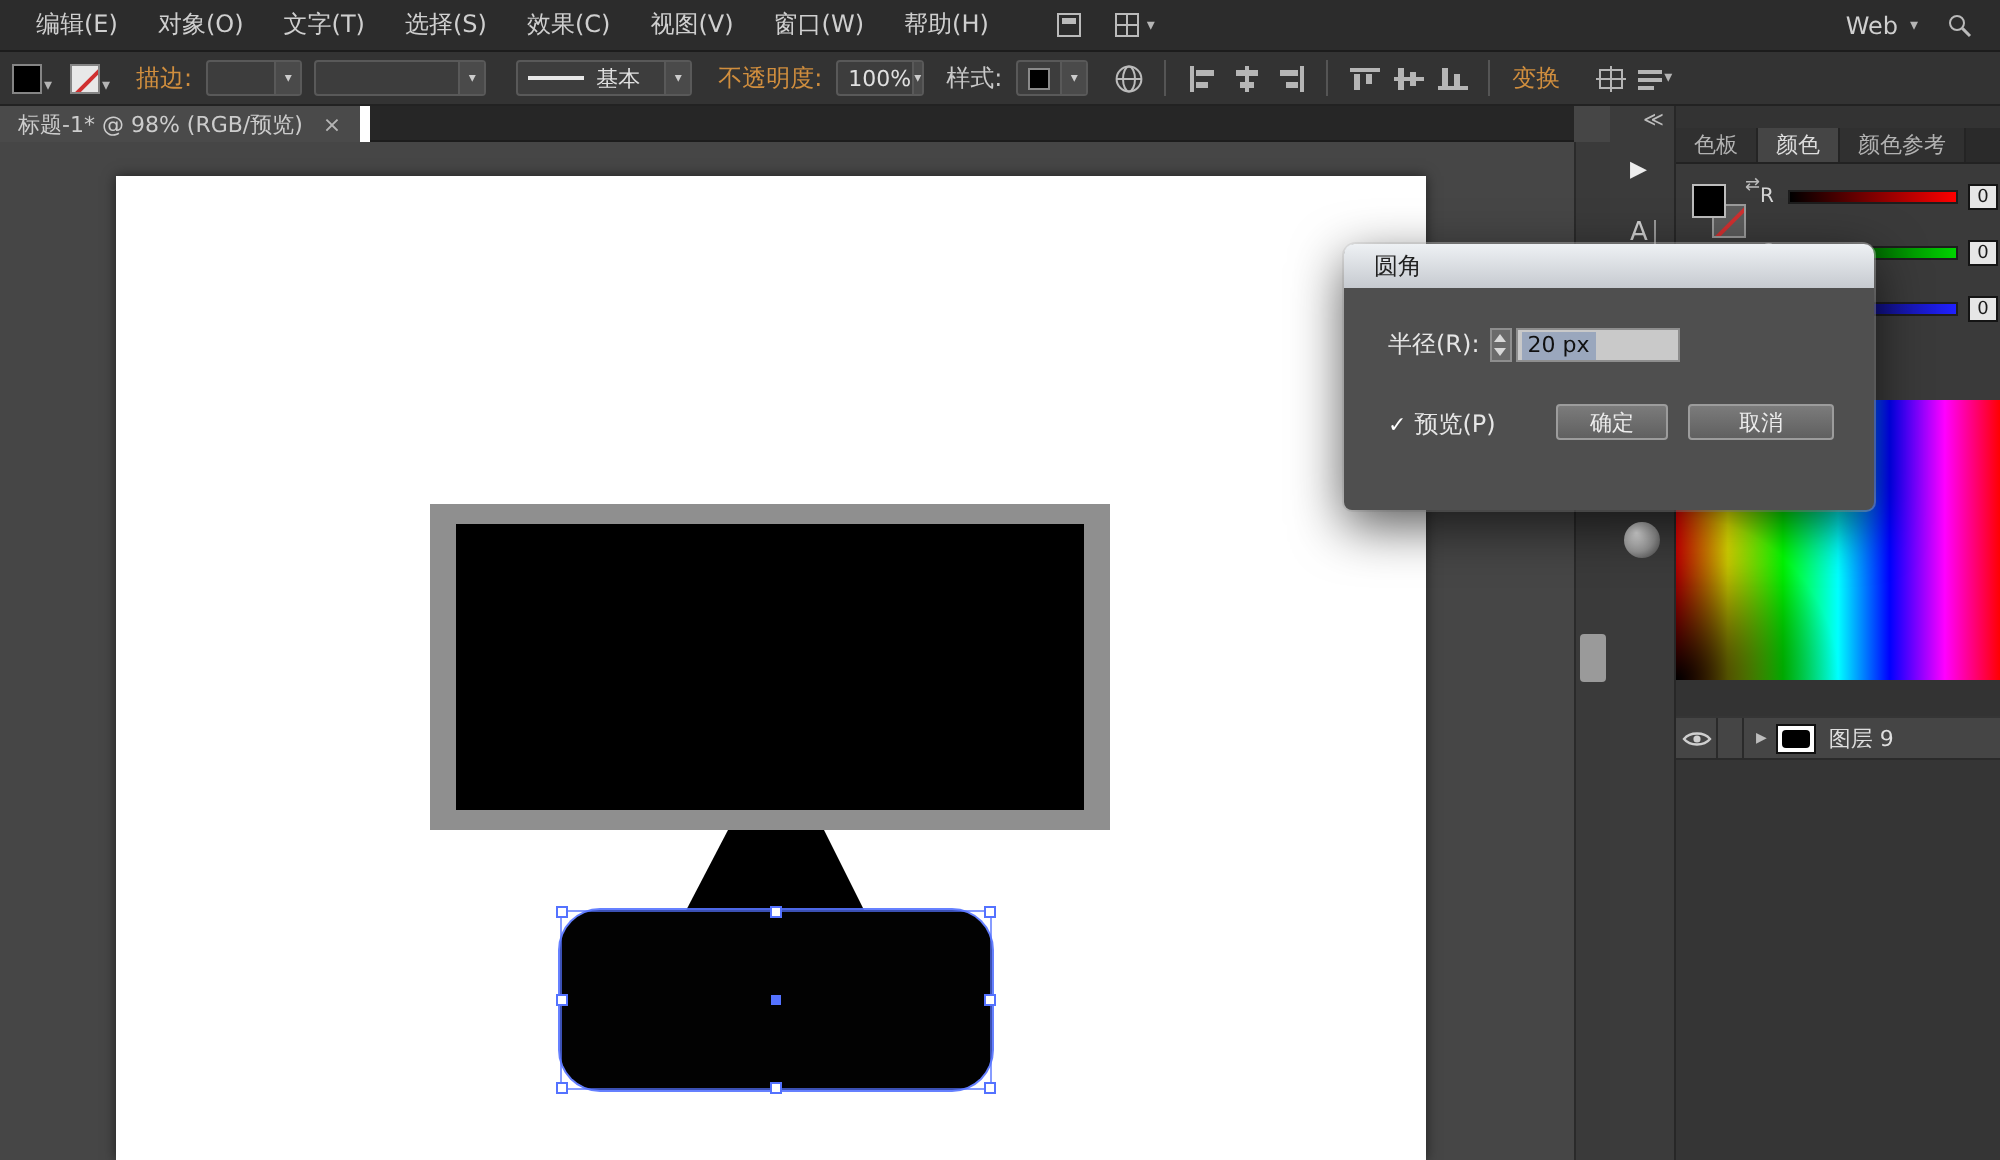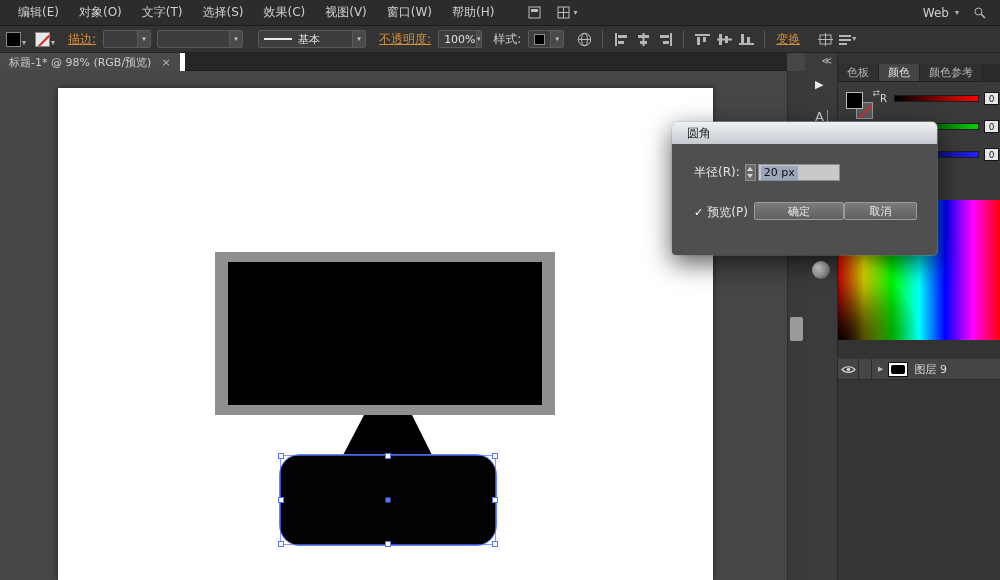--- a/index.html
+++ b/index.html
@@ -15,25 +15,25 @@
 .workspace-switcher{display:flex;align-items:center;gap:6px;color:#cfcfcf}
 .caret{font-size:8px;color:#b5b5b5;line-height:1}
 
 
 .controlbar{position:absolute;left:0;top:26px;width:100%;height:27px;background:#333;border-bottom:1px solid #222;display:flex;align-items:center;padding:0 6px;z-index:29}
 .swatch-combo{display:flex;align-items:flex-end;gap:1px;margin-right:9px}
 .swatch{width:15px;height:15px;border:1px solid #858585}
 .fill-swatch{background:#000}
 .stroke-swatch{background:#e8e8e8;position:relative;overflow:hidden}
 .stroke-swatch::after{content:"";position:absolute;left:-3px;top:6px;width:24px;height:2px;background:#d03030;transform:rotate(-45deg)}
-.link-label{color:#d08e3e;text-decoration:underline;margin:0 4px;font-size:12px;white-space:nowrap}
+.link-label{color:#d08e3e;margin:0 4px;font-size:12px;white-space:nowrap}
 .plain-label{color:#c9c9c9;margin:0 4px;font-size:12px;white-space:nowrap}
 .dd{display:flex;align-items:center;height:18px;background:#3d3d3d;border:1px solid #595959;border-radius:2px;margin:0 3px;padding-left:5px;font-size:11px;color:#e0e0e0;white-space:nowrap}
 .dd-caret{margin-left:auto;width:13px;height:100%;display:flex;align-items:center;justify-content:center;border-left:1px solid #595959;background:#4a4a4a;font-size:7px;color:#ccc}
-.w48{width:48px}.w86{width:86px}.w90{width:108px}.w58{width:44px}.w36{width:36px}
+.w48{width:48px}.w86{width:86px}.w90{width:88px}.w58{width:44px}.w36{width:36px}
 .line-sample{width:28px;height:2px;background:#e8e8e8;margin-right:6px}
 .mini-swatch{width:11px;height:11px;background:#000;border:1px solid #8a8a8a}
 .sep{width:1px;height:18px;background:#555;margin:0 7px}
 .cb-icon{width:22px;height:20px;display:flex;align-items:center;justify-content:center}
 
 
 .tabbar{position:absolute;left:0;top:53px;width:787px;height:18px;background:#262626;border-bottom:1px solid #1d1d1d;display:flex;z-index:28}
 .doc-tab{display:flex;align-items:center;gap:10px;background:#4a4a4a;color:#cccccc;font-size:11px;padding:0 9px;height:18px;border-right:5px solid #ffffff}
 .tab-close{color:#b5b5b5;font-size:11px}
 
@@ -95,21 +95,21 @@
 .radius-row{position:absolute;left:22px;top:20px;display:flex;align-items:flex-start}
 .radius-label{color:#e6e6e6;font-size:12px}
 .spinner{width:11px;height:17px;margin-left:5px;background:#6a6a6a;border:1px solid #8e8e8e;display:flex;flex-direction:column;align-items:center;justify-content:space-evenly}
 .tri-up{width:0;height:0;border-left:3px solid transparent;border-right:3px solid transparent;border-bottom:4px solid #d8d8d8}
 .tri-down{width:0;height:0;border-left:3px solid transparent;border-right:3px solid transparent;border-top:4px solid #d8d8d8}
 .radius-input{width:82px;height:17px;margin-left:2px;background:#c9c9c9;border:1px solid #8e8e8e;display:flex;align-items:center;padding-left:2px}
 .radius-input span{background:#9aa7bd;color:#101010;font-size:11px;padding:0 3px;line-height:14px}
 .preview-check{position:absolute;left:22px;top:60px;display:flex;align-items:center;gap:4px;color:#e6e6e6;font-size:12px}
 .check-glyph{font-size:11px;color:#fff}
 .dlg-btn{position:absolute;top:58px;height:18px;background:linear-gradient(#7b7b7b,#606060);border:1px solid #9c9c9c;border-radius:2px;color:#ececec;font-size:11px;display:flex;align-items:center;justify-content:center}
-.btn-ok{left:82px;width:90px}
+.btn-ok{left:106px;width:56px}
 .btn-cancel{left:172px;width:73px}
 </style>
 </head>
 <body>
 
 <div class="menubar">
   <div class="menu-item">编辑(E)</div>
   <div class="menu-item">对象(O)</div>
   <div class="menu-item">文字(T)</div>
   <div class="menu-item">选择(S)</div>

